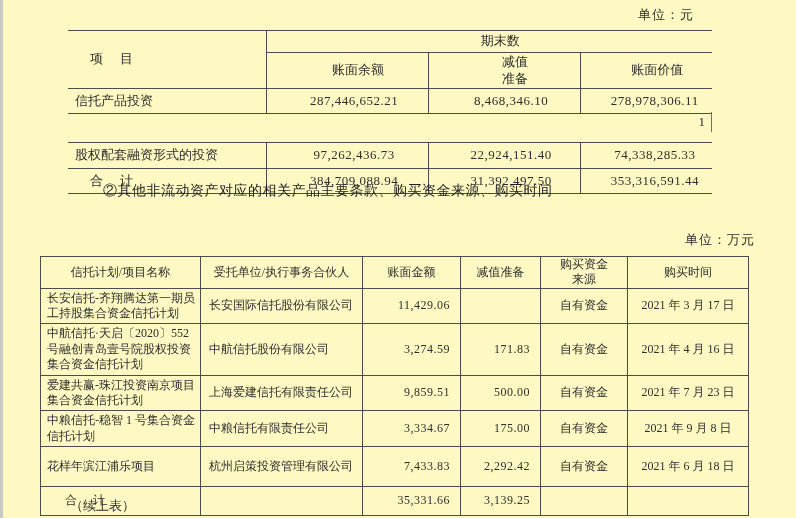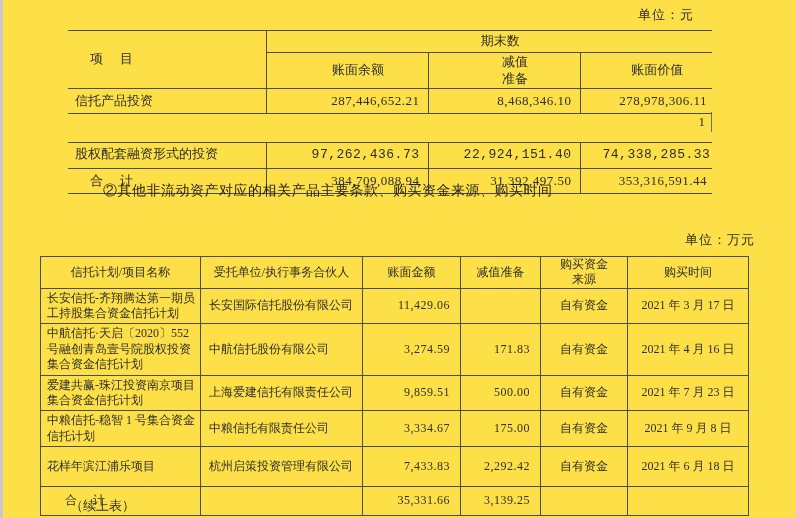--- a/index.html
+++ b/index.html
@@ -2,21 +2,21 @@
 <html><head>
 <meta charset="utf-8">
 <style>
   * { margin: 0; padding: 0; box-sizing: border-box; }
   html, body { background: #ffffff; }
   body { font-family: "Liberation Serif", "DejaVu Serif", serif; }
   .canvas {
     position: relative;
     width: 796px;
     height: 518px;
-    background: #fde047;
+    background: #fef9c3;
     overflow: hidden;
     color: #303030;
   }
   .page-edge {
     position: absolute;
     left: 0; top: 0;
     width: 3px; height: 518px;
     background: #c9c9c9;
   }
   .unit-label {
@@ -33,28 +33,28 @@
   table { border-collapse: collapse; table-layout: fixed; }
   td { vertical-align: middle; overflow: hidden; }
 
   .t1 { width: 644px; border-top: 1px solid #4d4d4d; font-size: 13px; color: #2e2e2e; }
   .t1 td { line-height: 1.25; }
   .t1 .vl { border-left: 1px solid #4d4d4d; }
   .t1 .hb { border-bottom: 1px solid #4d4d4d; padding-left: 22px; }
   .t1 .center { text-align: center; }
   .t1 .item { padding-left: 22px; letter-spacing: 2px; }
   .t1 .name { padding-left: 7px; margin-top: 20px; }
-  .t1 .num { text-align: right; padding-right: 8px; letter-spacing: 0.5px; }
+  .t1 .num { text-align: center; padding-right: 8px; letter-spacing: 0.5px; }
   .t1 .num-last { padding-right: 5px; }
   #table1a { position: absolute; top: 30px; left: 68px; }
   #table1a tr.r1 td { height: 22px; }
   #table1a tr.r2 td { height: 36px; }
   #table1a tr.r3 td { height: 25px; }
   #table1b { position: absolute; top: 142px; left: 68px; }
-  #table1b tr.r1 td { height: 26px; font-family: Liberation Mono, monospace; }
+  #table1b tr.r1 td { height: 26px; }
   #table1b tr.r2 td { height: 25px; }
 
   .page-num {
     position: absolute;
     top: 114px; left: 68px; width: 637px;
     text-align: right;
     font-size: 13px; color: #2e2e2e;
   }
   .page-num-tick {
     position: absolute;

